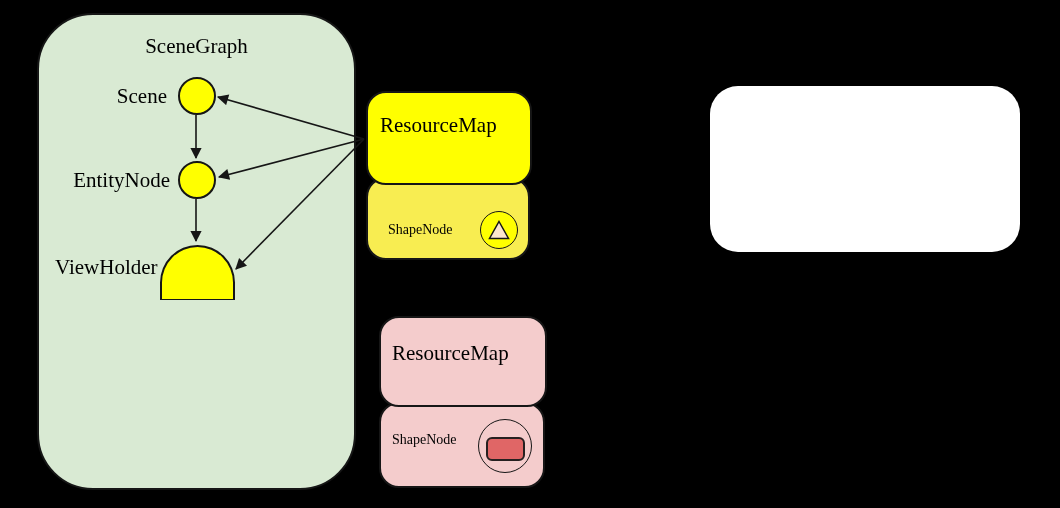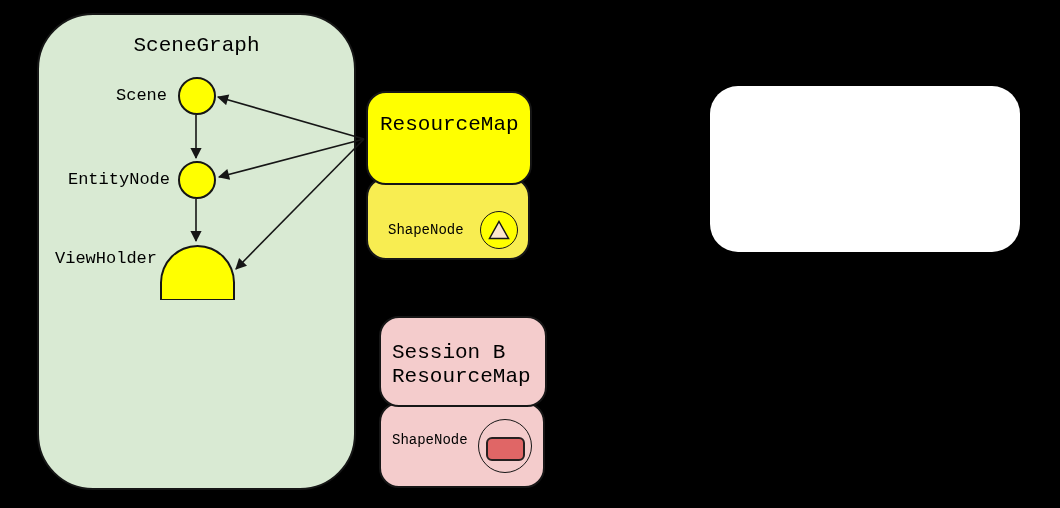--- a/index.html
+++ b/index.html
@@ -2,48 +2,48 @@
 <html><head>
 <meta charset="utf-8">
 <style>
   html, body { margin: 0; padding: 0; background: #000; }
   #stage {
     position: relative;
     width: 1060px;
     height: 508px;
     background: #000000;
     overflow: hidden;
-    font-family: Liberation Mono, monospace;
+    font-family: Liberation Serif, serif;
     color: #000;
   }
   .abs { position: absolute; box-sizing: border-box; }
 
   
   #scenegraph-box {
     left: 37px; top: 13px; width: 319px; height: 477px;
     background: #D9EAD3;
     border: 2px solid #161616;
     border-radius: 56px;
     z-index: 1;
   }
   #scenegraph-title {
     left: 37px; top: 34px; width: 319px;
     text-align: center;
     font-size: 21px; line-height: 24px;
     z-index: 3;
   }
   .node-label {
-    font-size: 17px; line-height: 18px;
+    font-size: 21px; line-height: 18px;
     text-align: right;
     z-index: 3;
     white-space: nowrap;
   }
   #label-scene       { left: 75px; top: 87px;  width: 92px;  }
   #label-entitynode  { left: 64px; top: 171px; width: 106px; }
-  #label-viewholder  { left: 55px; top: 250px; width: 102px; }
+  #label-viewholder  { left: 55px; top: 258px; width: 102px; }
 
   .graph-circle {
     width: 38px; height: 38px;
     border: 2px solid #161616;
     border-radius: 50%;
     background: #FFFF00;
     z-index: 2;
   }
   #circle-scene      { left: 178px; top: 77px;  }
   #circle-entitynode { left: 178px; top: 161px; }
@@ -152,21 +152,20 @@
   <div class="shape-label" id="shapenode-a-label">ShapeNode</div>
   <div class="abs" id="shapenode-a-circle">
     <svg width="22" height="20" viewBox="0 0 22 20">
       <polygon points="11,1.5 20.5,18.5 1.5,18.5" fill="#FCE5CD" stroke="#161616" stroke-width="1.5"></polygon>
     </svg>
   </div>
 
   <div class="abs session-body" id="session-b-body"></div>
   <div class="abs session-header" id="session-b-header"></div>
   <div class="session-title" id="session-b-title">
-    <div>Session B</div>
     <div>ResourceMap</div>
   </div>
   <div class="shape-label" id="shapenode-b-label">ShapeNode</div>
   <div class="abs" id="shapenode-b-circle">
     <div id="shapenode-b-rect"></div>
   </div>
 
   <div class="abs" id="white-panel"></div>
 
   <svg id="arrow-layer" viewBox="0 0 1060 508" xmlns="http://www.w3.org/2000/svg">

